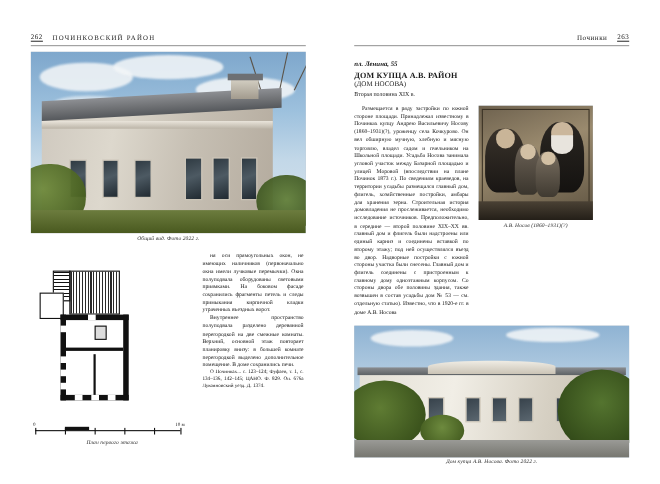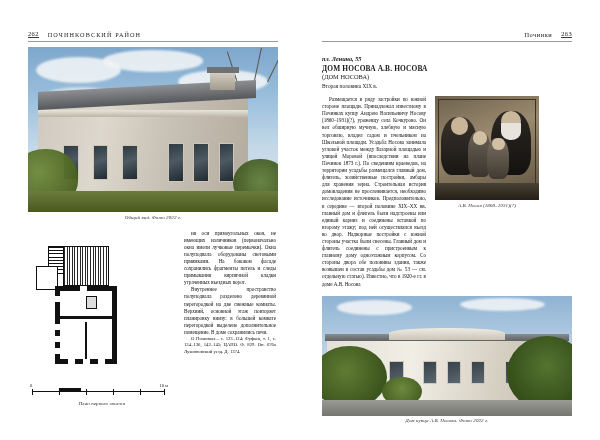--- a/index.html
+++ b/index.html
@@ -224,21 +224,21 @@
   <div class="page page-right">
 
     <div class="runhead right">
       <span class="runtitle-low">Починки</span>
       <span class="folio">263</span>
     </div>
     <div class="rule"></div>
 
     <div style="margin-top:14px;">
       <p class="obj-addr">пл. Ленина, 55</p>
-      <p class="obj-title">ДОМ НОСОВА А.В. НОСОВА</p>
+      <p class="obj-title">ДОМ КУПЦА А.В. РАЙОН</p>
       <p class="obj-alt">(ДОМ НОСОВА)</p>
       <p class="obj-date">Вторая половина XIX в.</p>
     </div>
 
     <div class="rcols">
       <div class="col rcol-text">
         <p>Размещается в ряду застройки по южной стороне площади. Принадлежал известному в Починках купцу Андрею Васильевичу Носову (1860–1931)(?), уроженцу села Кочкурово. Он вел обширную мучную, хлебную и мясную торговлю, владел садом и пчельником на Школьной площади. Усадьба Носова занимала угловой участок между Базарной площадью и улицей Моровой (впоследствии на плане Починок 1873 г.). По сведениям краеведов, на территории усадьбы размещался главный дом, флигель, хозяйственные постройки, амбары для хранения зерна. Строительная история домовладения не прослеживается, необходимо исследование источников. Предположительно, в середине — второй половине XIX–XX вв. главный дом и флигель были надстроены или единый карниз и соединены вставкой по второму этажу; под ней осуществлялся въезд во двор. Надворные постройки с южной стороны участка были снесены. Главный дом и флигель соединены с пристроенным к главному дому одноэтажным корпусом. Со стороны двора обе половины здания, также возвышен в состав усадьбы дом № 53 — см. отдельную статью). Известно, что в 1920-е гг. в доме А.В. Носова</p>
       </div>
 
       <div class="rphoto-col">

